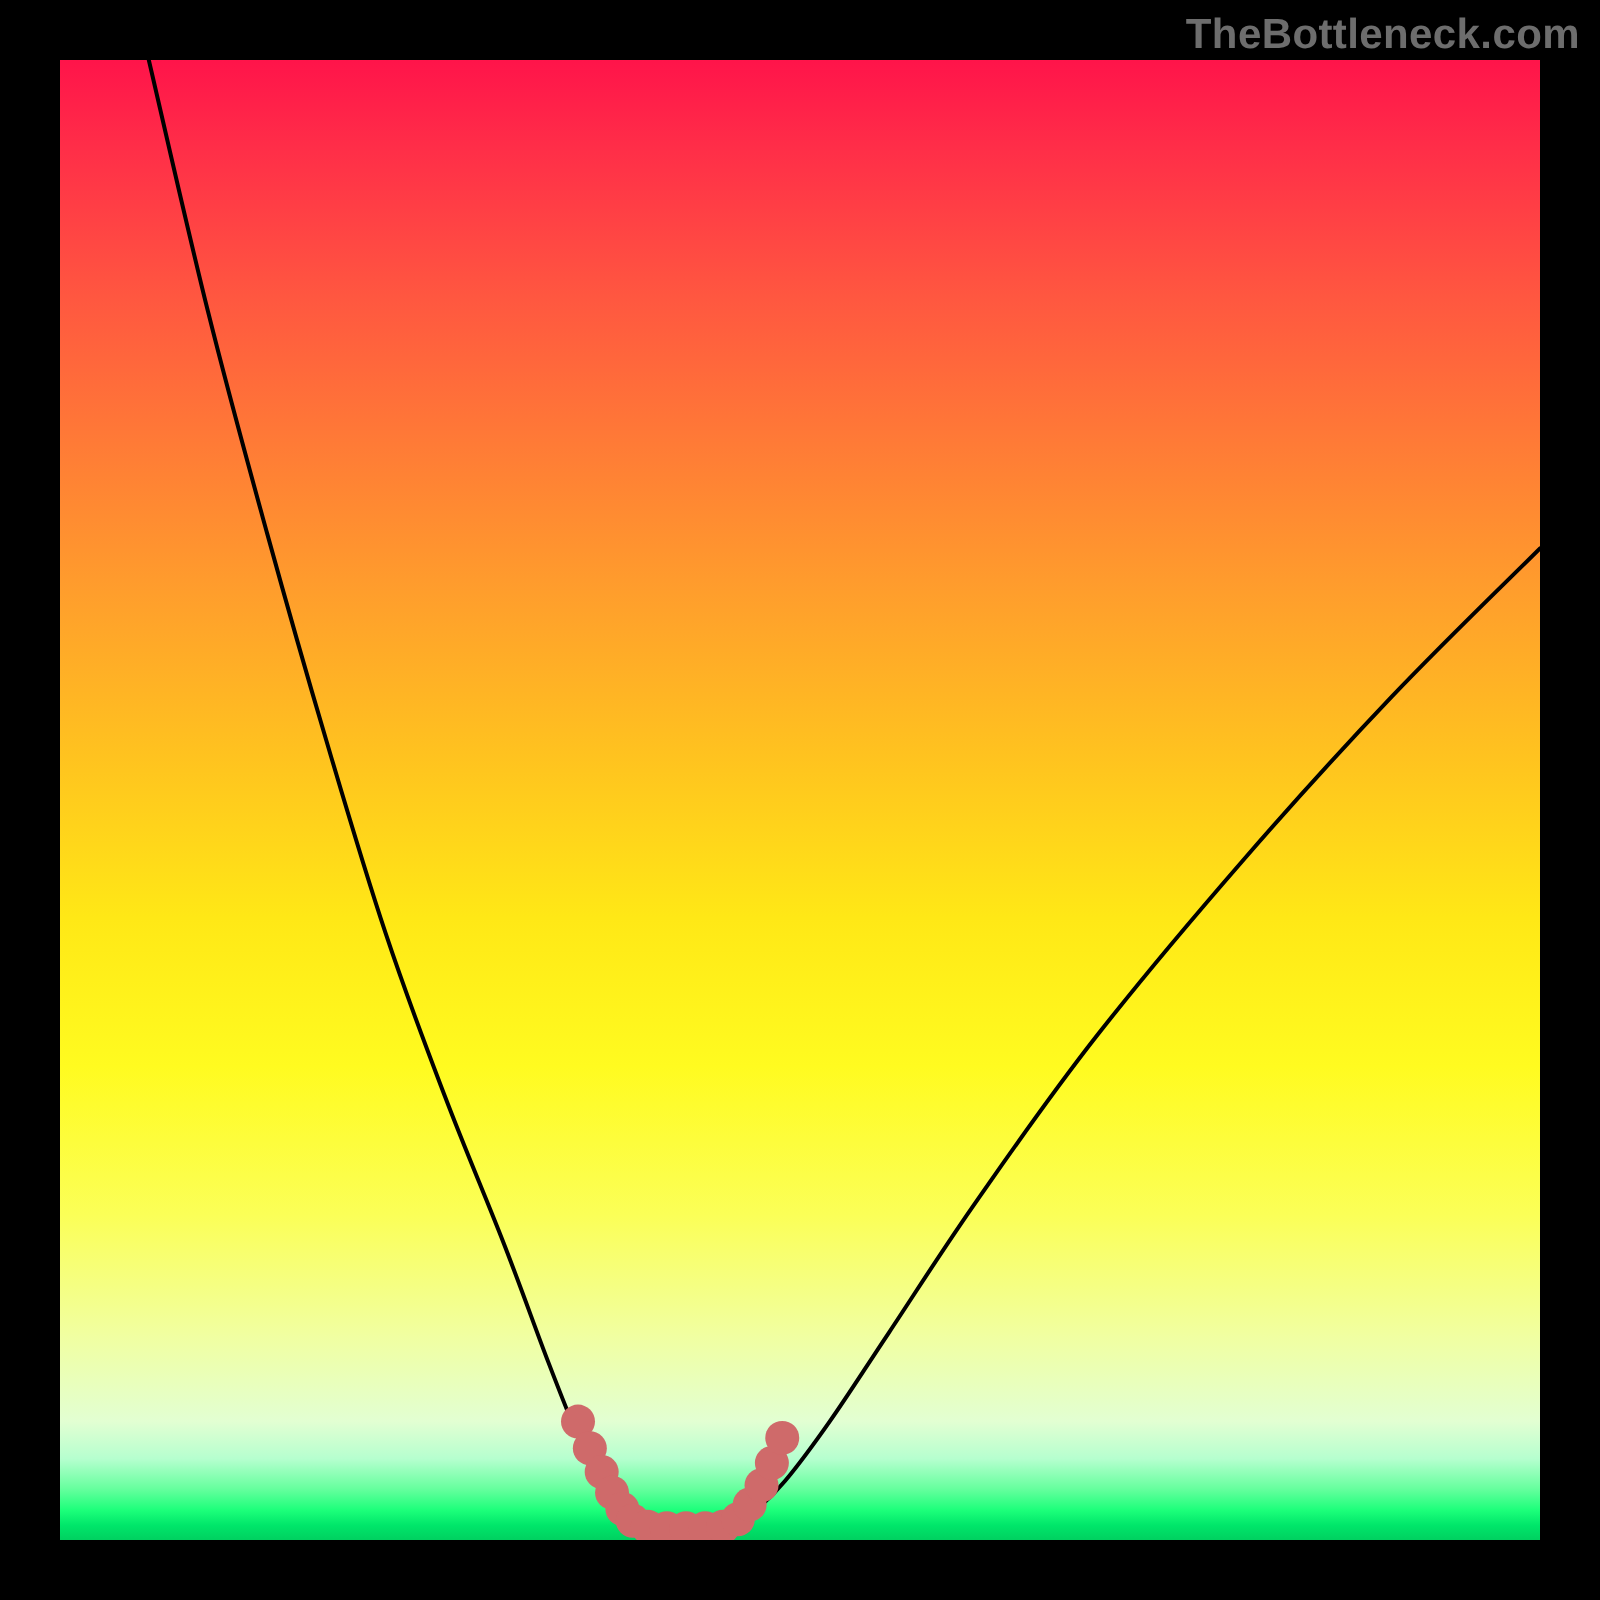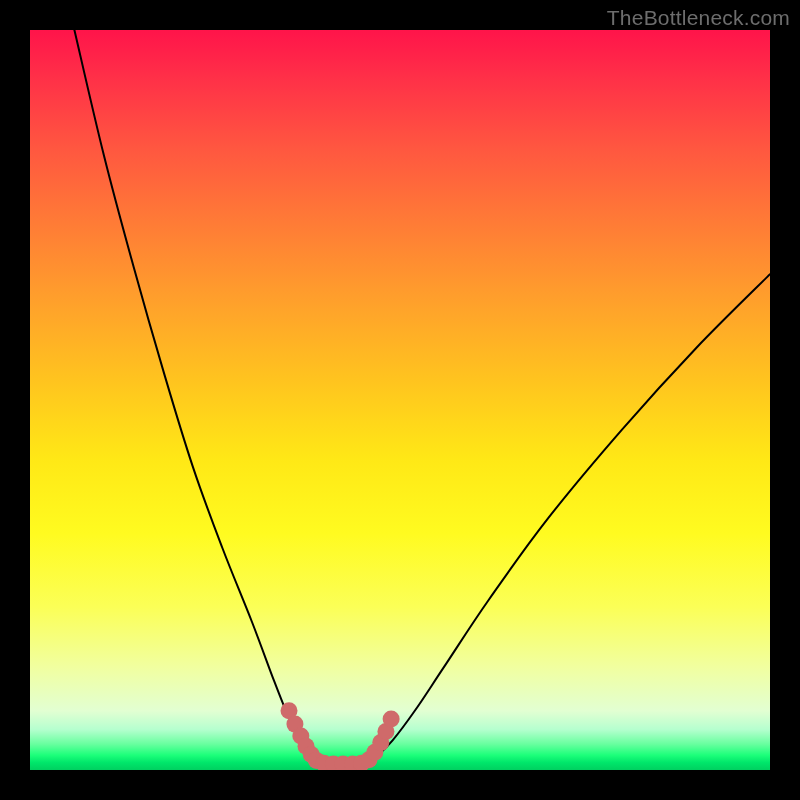--- a/index.html
+++ b/index.html
@@ -54,21 +54,21 @@
     position: absolute;
     inset: 0;
   }
   .watermark {
     position: absolute;
     top: 6px;
     right: 10px;
     color: #6d6d6d;
     font-size: 21px;
     letter-spacing: 0.2px;
-    font-weight: 400;
+    font-weight: 700;
     user-select: none;
   }
 </style>
 </head>
 <body>
 
 <div class="frame">
   <div class="plot">
     <div class="gradient"></div>
     <svg class="curves" viewBox="0 0 740 740" preserveAspectRatio="none">

